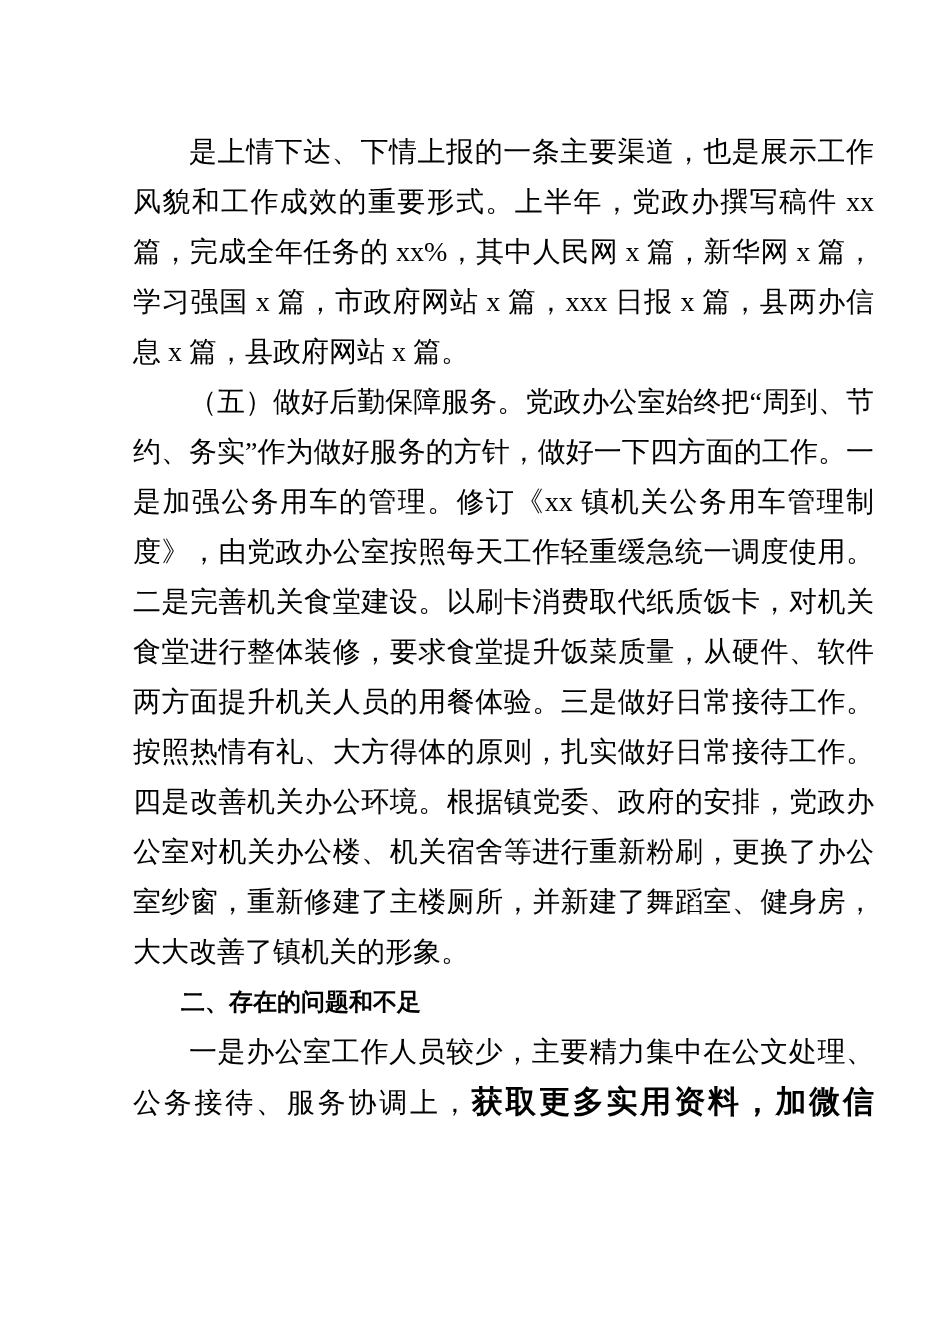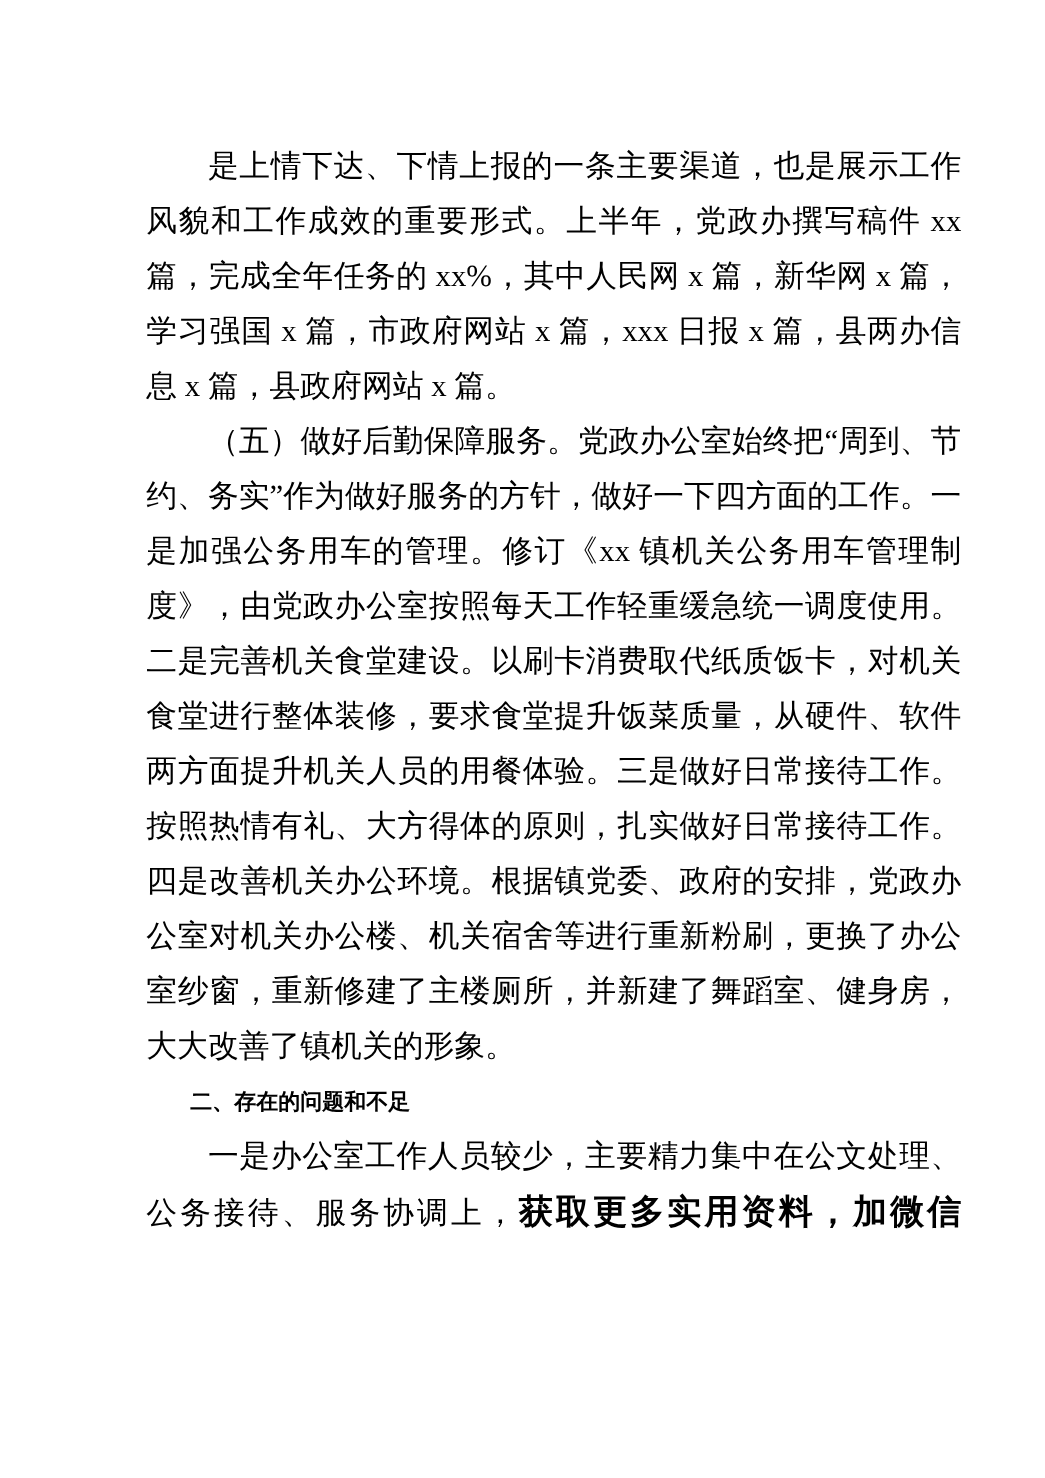--- a/index.html
+++ b/index.html
@@ -24,21 +24,21 @@
     font-size: 28px;
     line-height: 50px;
     text-align: justify;
     text-justify: inter-character;
     text-indent: 2em;
     color: #000000;
   }
   .para.heading {
     font-family: "Liberation Sans", "DejaVu Sans", sans-serif;
     font-weight: bold;
-    font-size: 20px;
+    font-size: 24px;
     text-align: left;
   }
   .run-normal {
     font-family: "Liberation Serif", "DejaVu Serif", serif;
     font-weight: normal;
   }
   .run-bold-serif {
     font-family: "Liberation Serif", "DejaVu Serif", serif;
     font-weight: normal;
   }

